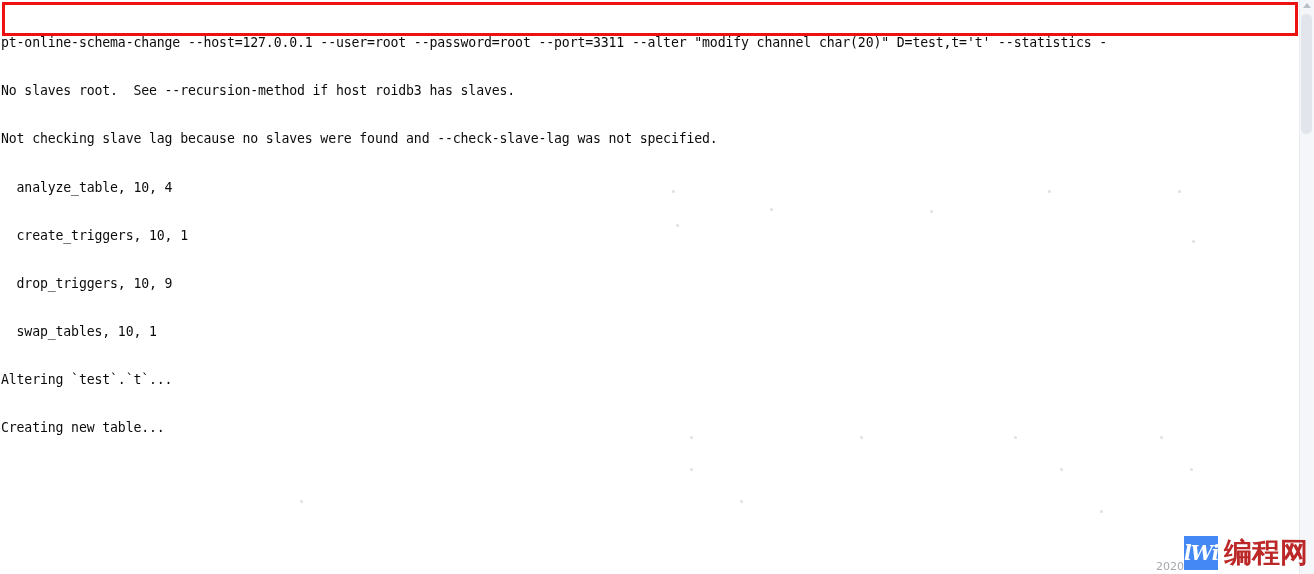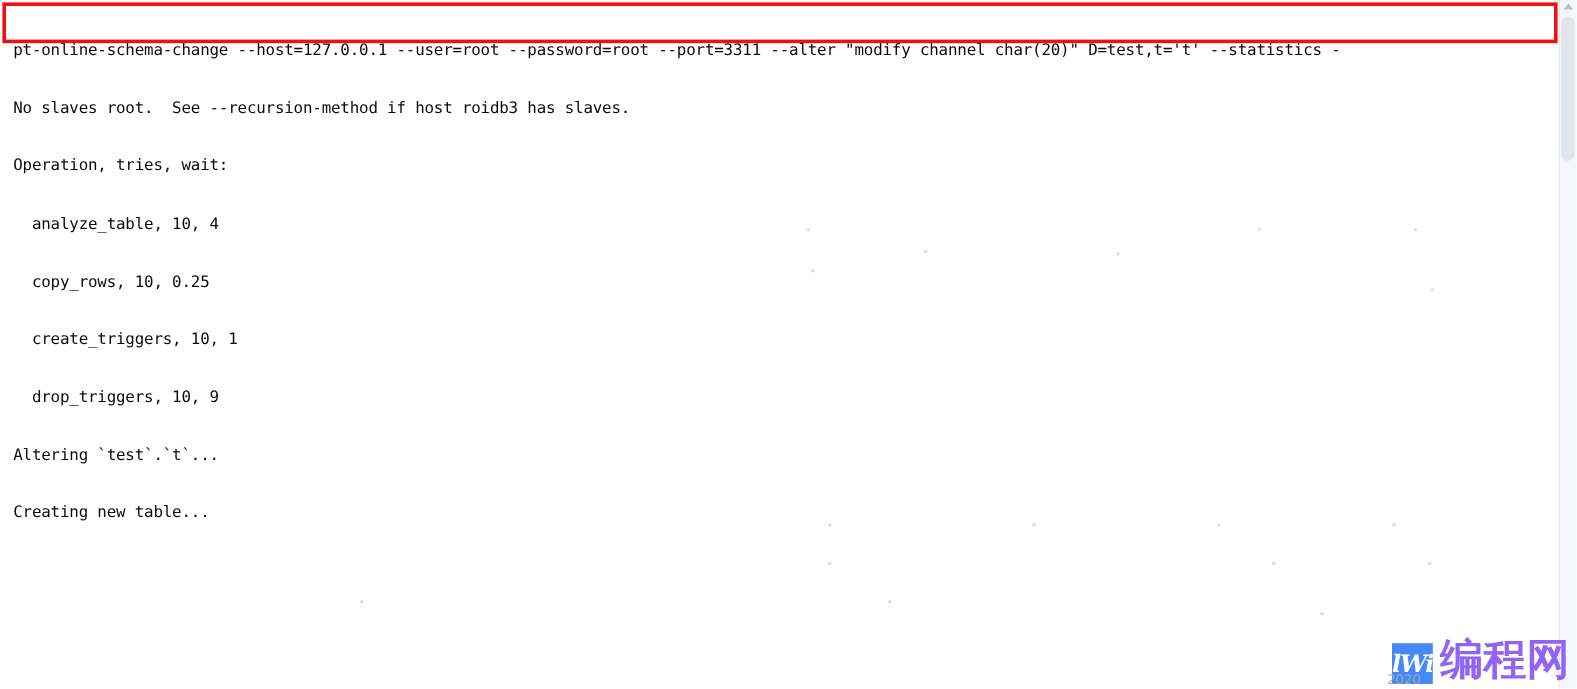--- a/index.html
+++ b/index.html
@@ -37,21 +37,21 @@
     color: #0b0b0b;
     letter-spacing: -0.15px;
   }
   .line {
     white-space: pre;
     height: 16.05px;
     padding-left: 11px;
     overflow: hidden;
     text-overflow: clip;
   }
-  .line.indent-0 { padding-left: 11px; }
+  .line.indent-0 { padding-left: 1px; }
 
   
   .speckle {
     position: absolute;
     width: 3px;
     height: 3px;
     border-radius: 50%;
     background: #d9d9dd;
     opacity: 0.85;
     pointer-events: none;
@@ -117,24 +117,24 @@
     color: #ffffff;
     font-family: "DejaVu Serif", "Liberation Serif", serif;
     font-style: italic;
     font-weight: bold;
     font-size: 20px;
     line-height: 34px;
     text-align: center;
     letter-spacing: -1px;
   }
   #watermark-text {
-    font-family: Liberation Mono, monospace;
+    font-family: Liberation Serif, serif;
     font-weight: bold;
-    font-size: 36px;
-    color: #8b5cf6;
+    font-size: 28px;
+    color: #b91c1c;
     letter-spacing: 0px;
     line-height: 34px;
   }
   #watermark-year {
     position: absolute;
     right: 124px;
     bottom: -3px;
     font-family: "DejaVu Sans", "Liberation Sans", sans-serif;
     font-size: 11px;
     color: #9fa3ab;
@@ -159,25 +159,25 @@
   <div class="speckle" style="left:690px; top:468px;"></div>
   <div class="speckle" style="left:1060px; top:468px;"></div>
   <div class="speckle" style="left:1190px; top:468px;"></div>
   <div class="speckle" style="left:300px; top:500px;"></div>
   <div class="speckle" style="left:740px; top:500px;"></div>
   <div class="speckle" style="left:1100px; top:510px;"></div>
 
   <div class="console-output">
     <div class="line indent-0">pt-online-schema-change --host=127.0.0.1 --user=root --password=root --port=3311 --alter "modify channel char(20)" D=test,t='t' --statistics -</div>
     <div class="line indent-0">No slaves root.  See --recursion-method if host roidb3 has slaves.</div>
-    <div class="line indent-0">Operation, tries, wait:</div>
+    <div class="line indent-0">Not checking slave lag because no slaves were found and --check-slave-lag was not specified.</div>
     <div class="line indent-0">  analyze_table, 10, 4</div>
-    <div class="line indent-0">  copy_rows, 10, 0.25</div>
     <div class="line indent-0">  create_triggers, 10, 1</div>
     <div class="line indent-0">  drop_triggers, 10, 9</div>
+    <div class="line indent-0">  swap_tables, 10, 1</div>
     <div class="line indent-0">Altering `test`.`t`...</div>
     <div class="line indent-0">Creating new table...</div>
     
     
     
     
     
     
     
     

